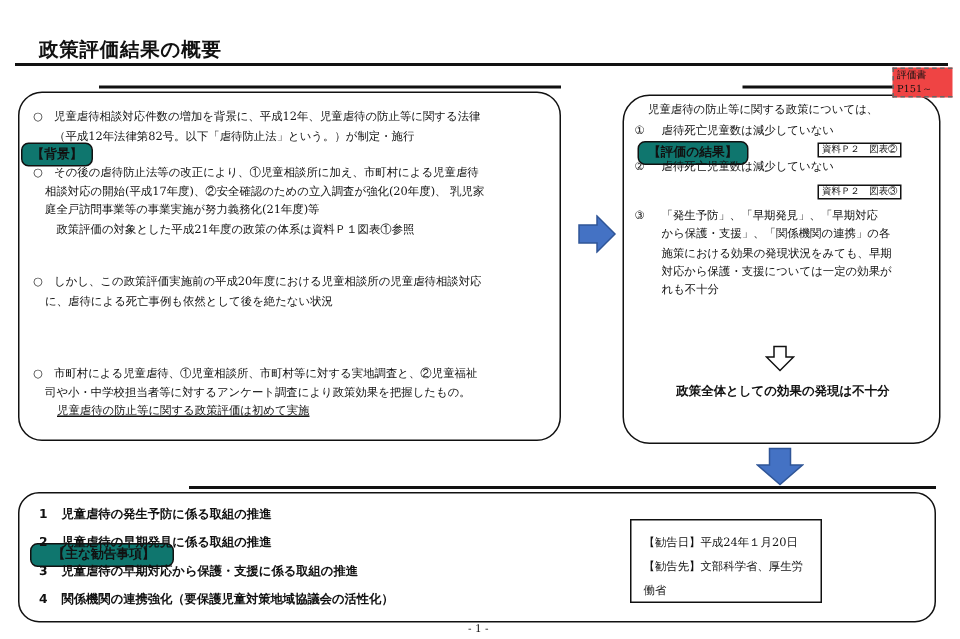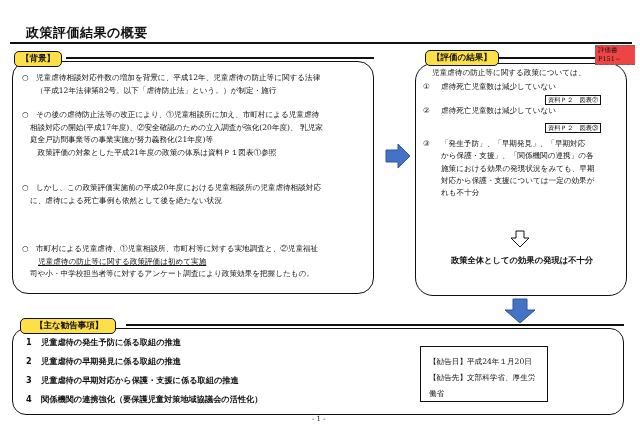--- a/index.html
+++ b/index.html
@@ -4,21 +4,21 @@
 <style>
   * { box-sizing: border-box; margin: 0; padding: 0; }
   html, body { width: 640px; height: 426px; background: #ffffff; overflow: hidden; }
   body { position: relative; font-family: "DejaVu Serif", "Liberation Serif", serif; color: #111; }
 
   .title { position: absolute; left: 26px; top: 24px; font-family: "DejaVu Sans", "Liberation Sans", sans-serif; font-size: 13px; font-weight: bold; letter-spacing: 0.5px; }
   .title-rule { position: absolute; left: 10px; top: 42px; width: 622px; height: 2px; background: #111; }
 
   
   .bg-box { position: absolute; left: 12px; top: 61px; width: 362px; height: 233px; border: 1.5px solid #111; border-radius: 16px; }
-  .tab-label { position: absolute; background: #fde047; border: 1.5px solid #111; border-radius: 5px; font-family: "DejaVu Sans", "Liberation Sans", sans-serif; font-weight: bold; font-size: 8.5px; padding: 1px 6px; white-space: nowrap; }
+  .tab-label { position: absolute; background: #0f766e; border: 1.5px solid #111; border-radius: 5px; font-family: "DejaVu Sans", "Liberation Sans", sans-serif; font-weight: bold; font-size: 8.5px; padding: 1px 6px; white-space: nowrap; margin-top: 44px; }
   .tab-line { position: absolute; height: 1.5px; background: #111; }
 
   .bg-tab { left: 14px; top: 51px; }
   .bg-tab-line { left: 66px; top: 57px; width: 308px; }
 
   .para { position: absolute; font-size: 7.6px; line-height: 12.5px; white-space: nowrap; }
   .para .mark { display: inline-block; width: 14px; }
   .indent { padding-left: 14px; }
   .underline { text-decoration: underline; }
 
@@ -70,22 +70,22 @@
   <div class="indent" style="padding-left:8px;">　政策評価の対象とした平成21年度の政策の体系は資料Ｐ１図表①参照</div>
 </div>
 
 <div class="para" style="left:22px; top:182px;">
   <div><span class="mark">○</span><span>しかし、この政策評価実施前の平成20年度における児童相談所の児童虐待相談対応</span></div>
   <div class="indent" style="padding-left:8px;">に、虐待による死亡事例も依然として後を絶たない状況</div>
 </div>
 
 <div class="para" style="left:22px; top:243px;">
   <div><span class="mark">○</span><span>市町村による児童虐待、①児童相談所、市町村等に対する実地調査と、②児童福祉</span></div>
+  <div class="indent" style="padding-left:8px;">司や小・中学校担当者等に対するアンケート調査により政策効果を把握したもの。</div>
   <div class="indent underline" style="padding-left:16px;">児童虐待の防止等に関する政策評価は初めて実施</div>
-  <div class="indent" style="padding-left:8px;">司や小・中学校担当者等に対するアンケート調査により政策効果を把握したもの。</div>
 </div>
 
 <svg class="arrow-right" viewBox="0 0 26 26">
   <polygon points="1,7 13,7 13,1 25,13 13,25 13,19 1,19" fill="#4472c4" stroke="#2f5597" stroke-width="1"></polygon>
 </svg>
 
 <div class="res-box"></div>
 <div class="tab-line res-tab-line"></div>
 <div class="tab-label res-tab">【評価の結果】</div>
 <div class="ref-note">

